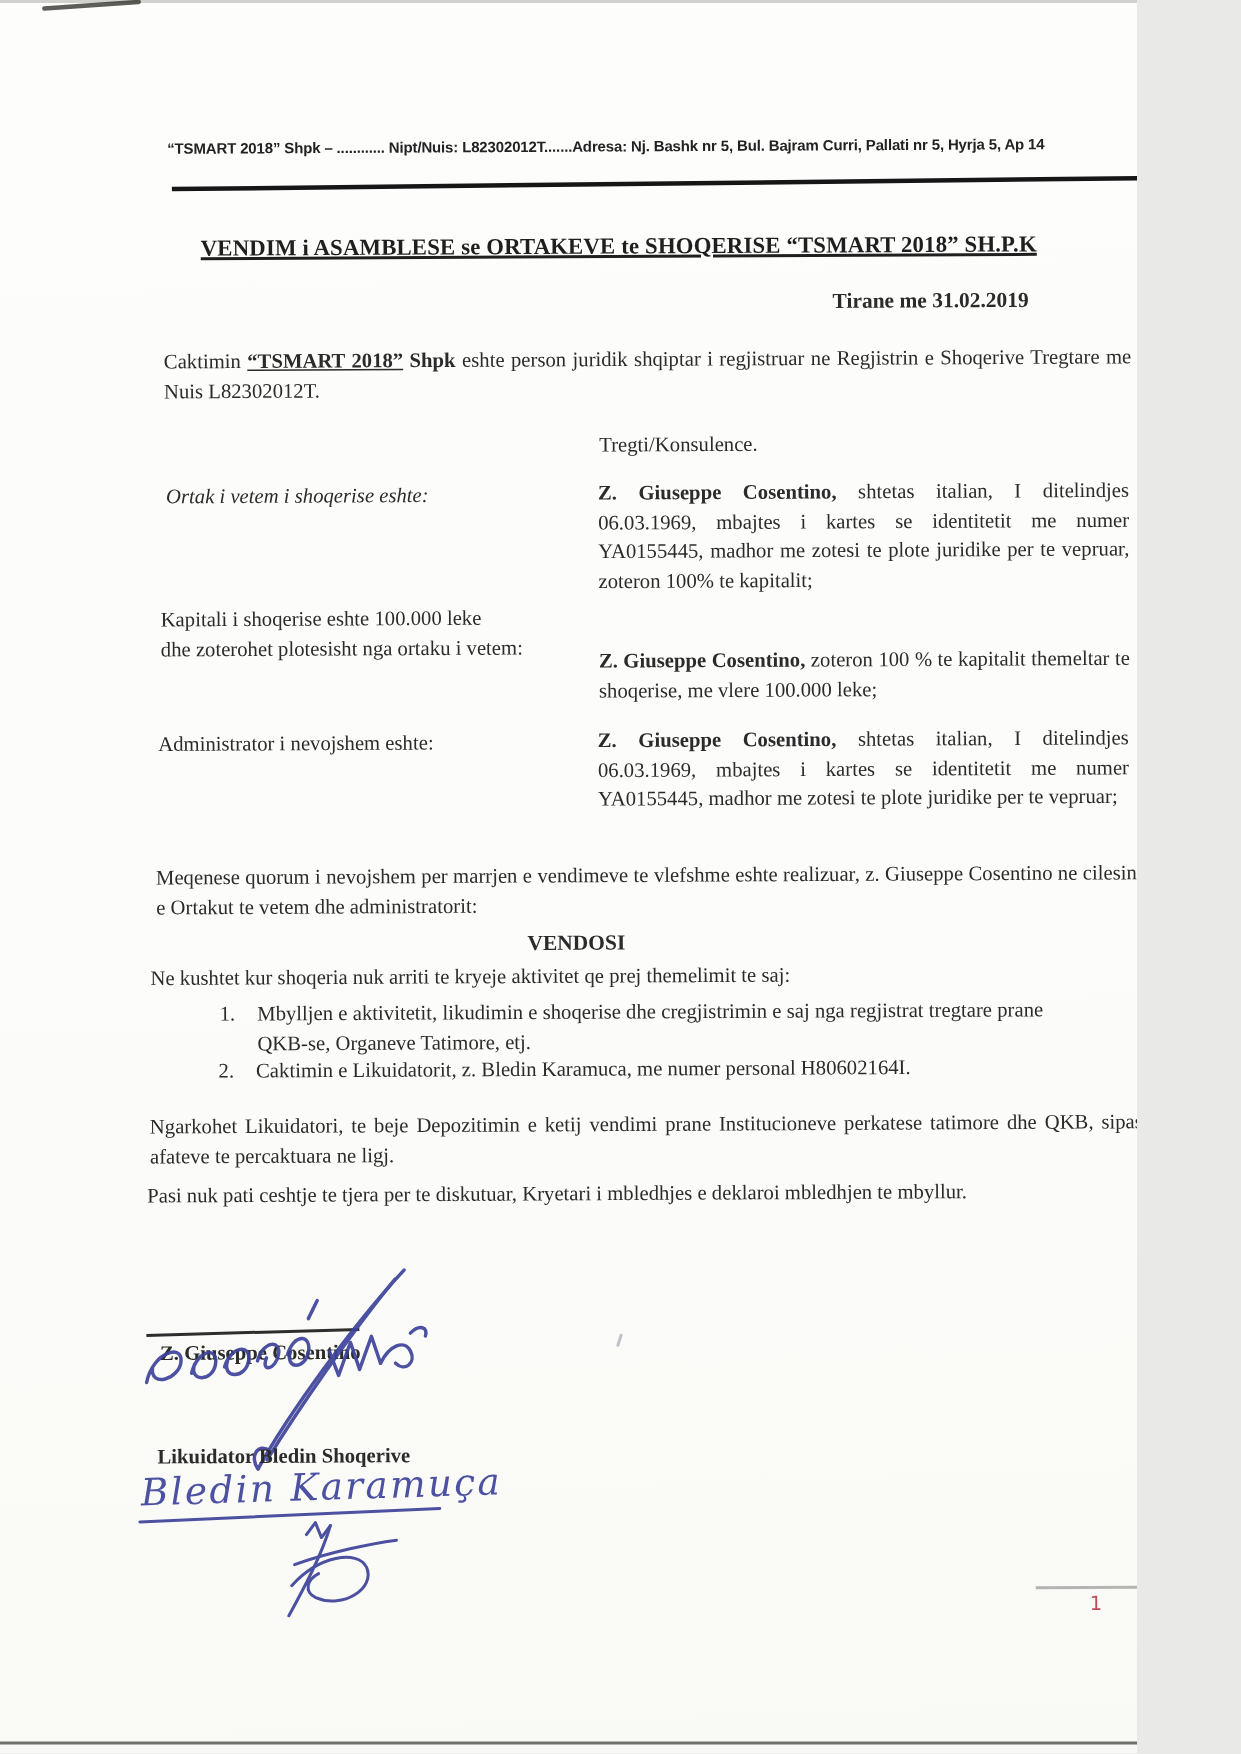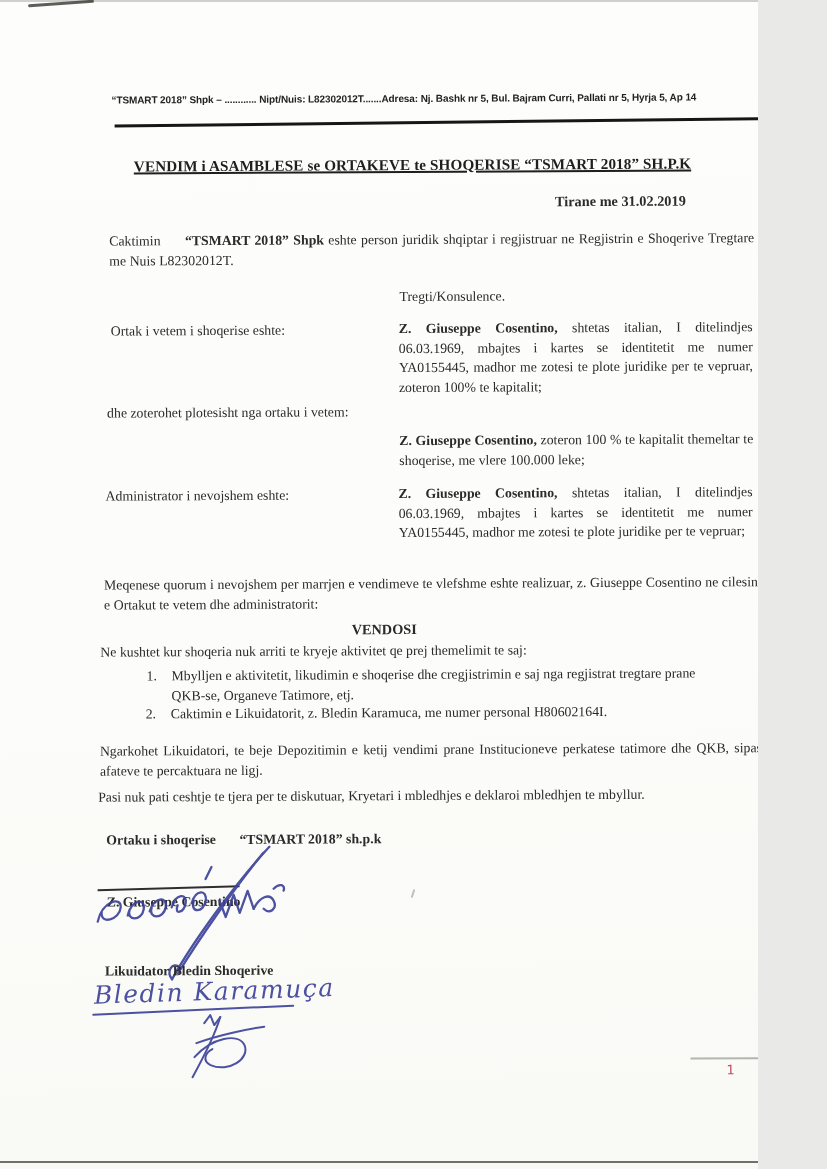--- a/index.html
+++ b/index.html
@@ -6,21 +6,21 @@
   .page{
     position:relative;width:758px;height:1169px;overflow:hidden;
     background:linear-gradient(178deg,#fdfdfc 0%,#fcfcfa 55%,#f9f9f6 100%);
     font-family:"Liberation Serif",serif;color:#2b2b2b;
   }
   .abs{position:absolute;}
   .tilt{position:absolute;inset:0;transform:rotate(-0.3deg);transform-origin:413px 585px;}
   .b{font-size:13.8px;line-height:19.6px;}
   .just{text-align:justify;}
   .bold{font-weight:bold;}
-  .comp{font-weight:bold;margin-left:20px;}
+  .comp{font-weight:bold;text-decoration:underline;}
   .nowrap{white-space:nowrap;}
   .hdr{font-family:"Liberation Sans",sans-serif;font-weight:bold;font-size:10px;letter-spacing:-0.1px;color:#222;}
   .title{font-size:15.2px;font-weight:bold;text-decoration:underline;text-decoration-thickness:1.6px;letter-spacing:0.1px;color:#1f1f1f;}
   .rule{background:#161616;height:3px;}
   .ink{stroke:#3d4399;fill:none;stroke-linecap:round;stroke-linejoin:round;}
   .footer-num{font-family:"DejaVu Sans",sans-serif;font-size:13px;}
 </style>
 </head>
 <body>
 
@@ -40,26 +40,27 @@
 
     <div class="abs title nowrap" style="left:136px;top:156px;">VENDIM i ASAMBLESE se ORTAKEVE te SHOQERISE “TSMART 2018” SH.P.K</div>
     <div class="abs bold nowrap" style="left:557px;top:194px;font-size:14.3px;">Tirane me 31.02.2019</div>
 
     <div class="abs b just" style="left:111px;top:230px;width:645px;">
       <span>Caktimin </span><span class="comp">“TSMART 2018”</span><span class="bold"> Shpk </span><span>eshte person juridik shqiptar i regjistruar ne Regjistrin e Shoqerive Tregtare me Nuis L82302012T.</span>
     </div>
 
     <div class="abs b nowrap" style="left:401px;top:287px;">Tregti/Konsulence.</div>
 
-    <div class="abs b nowrap" style="left:112px;top:320px;">Ortak i vetem i  shoqerise eshte:</div>
+    <div class="abs b nowrap" style="left:112px;top:320px;font-style:italic;">Ortak i vetem i  shoqerise eshte:</div>
     <div class="abs b just" style="left:400px;top:319px;width:354px;">
       <span class="bold">Z. Giuseppe Cosentino, </span><span>shtetas italian, I ditelindjes 06.03.1969, mbajtes i kartes se identitetit me numer YA0155445, madhor me zotesi te plote juridike per te vepruar, zoteron 100% te kapitalit;</span>
     </div>
 
     <div class="abs b" style="left:108px;top:402px;">
+      <div class="nowrap">Kapitali i shoqerise eshte 100.000 leke</div>
       <div class="nowrap">dhe zoterohet plotesisht nga ortaku i vetem:</div>
     </div>
     <div class="abs b just" style="left:400px;top:431px;width:354px;">
       <span class="bold">Z. Giuseppe Cosentino, </span><span>zoteron 100 % te kapitalit themeltar te shoqerise, me vlere 100.000 leke;</span>
     </div>
 
     <div class="abs b nowrap" style="left:106px;top:485px;">Administrator i nevojshem eshte:</div>
     <div class="abs b just" style="left:399px;top:484px;width:354px;">
       <span class="bold">Z. Giuseppe Cosentino, </span><span>shtetas italian, I ditelindjes 06.03.1969, mbajtes i kartes se identitetit me numer YA0155445, madhor me zotesi te plote juridike per te vepruar;</span>
     </div>
@@ -75,23 +76,20 @@
     <div class="abs b just" style="left:171px;top:665px;width:524px;">Mbylljen e aktivitetit, likudimin e shoqerise dhe cregjistrimin e saj nga regjistrat tregtare prane QKB-se, Organeve Tatimore, etj.</div>
 
     <div class="abs b" style="left:145px;top:703px;">
       <span>2.</span>
     </div>
     <div class="abs b" style="left:170px;top:703px;width:560px;">Caktimin e Likuidatorit, z. Bledin Karamuca, me numer personal H80602164I.</div>
 
     <div class="abs b just" style="left:99px;top:740px;width:662px;">Ngarkohet Likuidatori, te beje Depozitimin e ketij vendimi prane Institucioneve perkatese tatimore dhe QKB, sipas afateve te percaktuara ne ligj.</div>
     <div class="abs b nowrap" style="left:97px;top:786px;">Pasi nuk pati ceshtje te tjera per te diskutuar, Kryetari i mbledhjes e deklaroi mbledhjen te mbyllur.</div>
 
-    <div class="abs b nowrap" style="left:105px;top:829px;">
-      <span class="bold">Ortaku i shoqerise </span><span class="comp">“TSMART 2018”</span><span class="bold"> sh.p.k</span>
-    </div>
     <div class="abs b bold nowrap" style="left:105px;top:859px;margin-top:32px;">Z. Giuseppe Cosentino</div>
     <div class="abs" style="left:96px;top:886px;width:142px;height:2px;background:#2e2e2e;transform:rotate(-1.3deg);"></div>
 
     <svg class="abs" style="left:86px;top:838px;" width="240" height="145" viewBox="0 0 240 145">
       <g class="ink" stroke-width="2.3" opacity="0.92">
         <path d="M10,82 C14,62 34,56 33,68 C32,80 12,86 14,72"></path>
         <path d="M40,76 C44,60 58,58 56,70 C54,82 38,82 42,70"></path>
         <path d="M62,72 C66,58 80,56 78,68 C76,80 60,80 64,68"></path>
         <path d="M84,68 C88,54 100,54 98,64 C96,74 86,76 90,66"></path>
         <path d="M104,64 C108,50 120,50 118,62 C116,74 102,74 106,62"></path>

